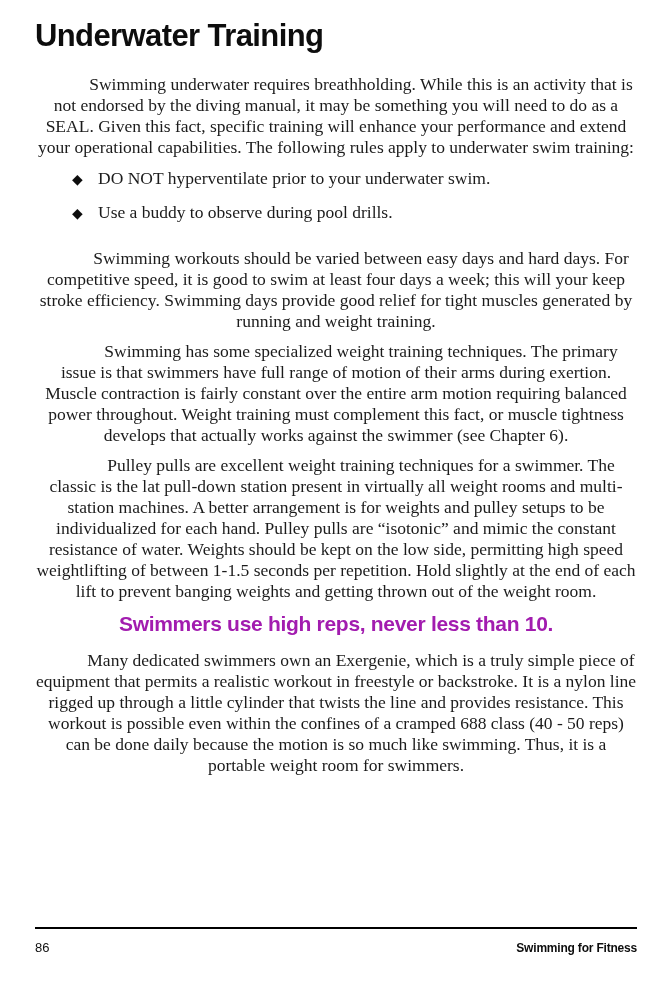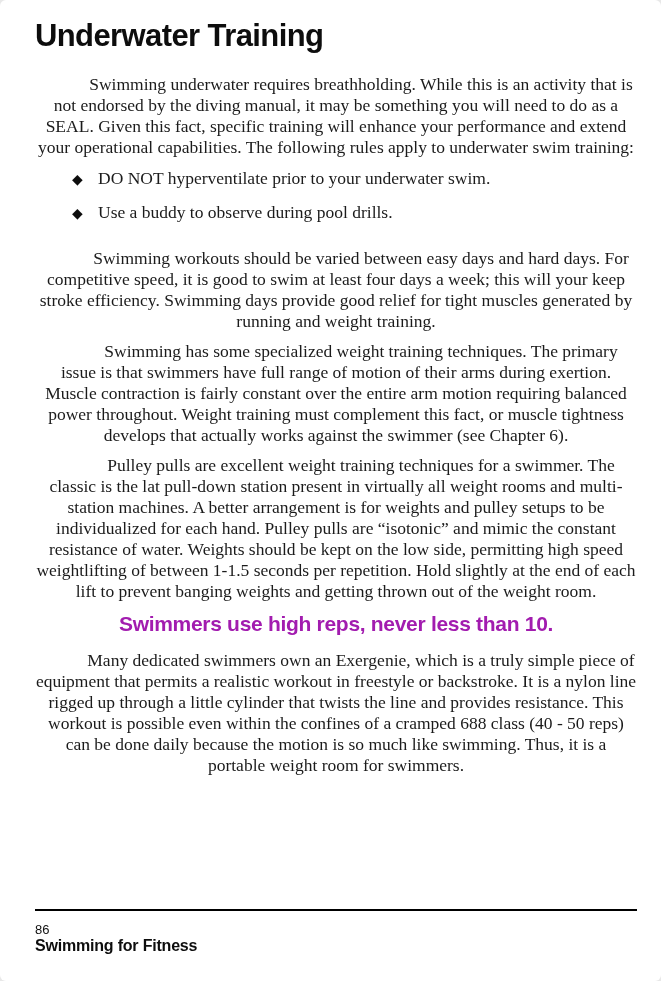--- a/index.html
+++ b/index.html
@@ -9,21 +9,20 @@
     height: 981px;
     margin: 0 auto;
     background: #ffffff;
     color: #1b1b1b;
     box-sizing: border-box;
     padding: 20px 24px 26px 35px;
     display: flex;
     flex-direction: column;
     overflow: hidden;
     font-family: "Liberation Serif", serif;
-    border-radius: 6px;
   }
   h1.sec-heading {
     font-family: "Liberation Sans", sans-serif;
     font-weight: 700;
     font-size: 31px;
     line-height: 32px;
     letter-spacing: -0.6px;
     color: #0d0d0d;
     margin: 0 0 22px 0;
   }
@@ -63,24 +62,23 @@
     max-width: 602px;
   }
   .footer { margin-top: auto; max-width: 604px; }
   .rule { height: 2px; background: #000000; width: 100%; }
   .footer-row {
     display: flex;
     justify-content: space-between;
     align-items: baseline;
     padding-top: 11px;
     font-family: "Liberation Sans", sans-serif;
-    flex-direction: column;
   }
   .page-number { font-size: 13px; font-weight: 400; color: #111; }
-  .running-title { font-size: 16px; font-weight: 700; color: #0d0d0d; letter-spacing: -0.2px; }
+  .running-title { font-size: 12px; font-weight: 700; color: #0d0d0d; letter-spacing: -0.2px; }
 </style>
 </head>
 <body>
 
 <div class="page">
 
   <section>
     <h1 class="sec-heading">Underwater Training</h1>
 
     <p class="para">Swimming underwater requires breathholding. While this is an activity that is not endorsed by the diving manual, it may be something you will need to do as a SEAL. Given this fact, specific training will enhance your performance and extend your operational capabilities. The following rules apply to underwater swim training:</p>

